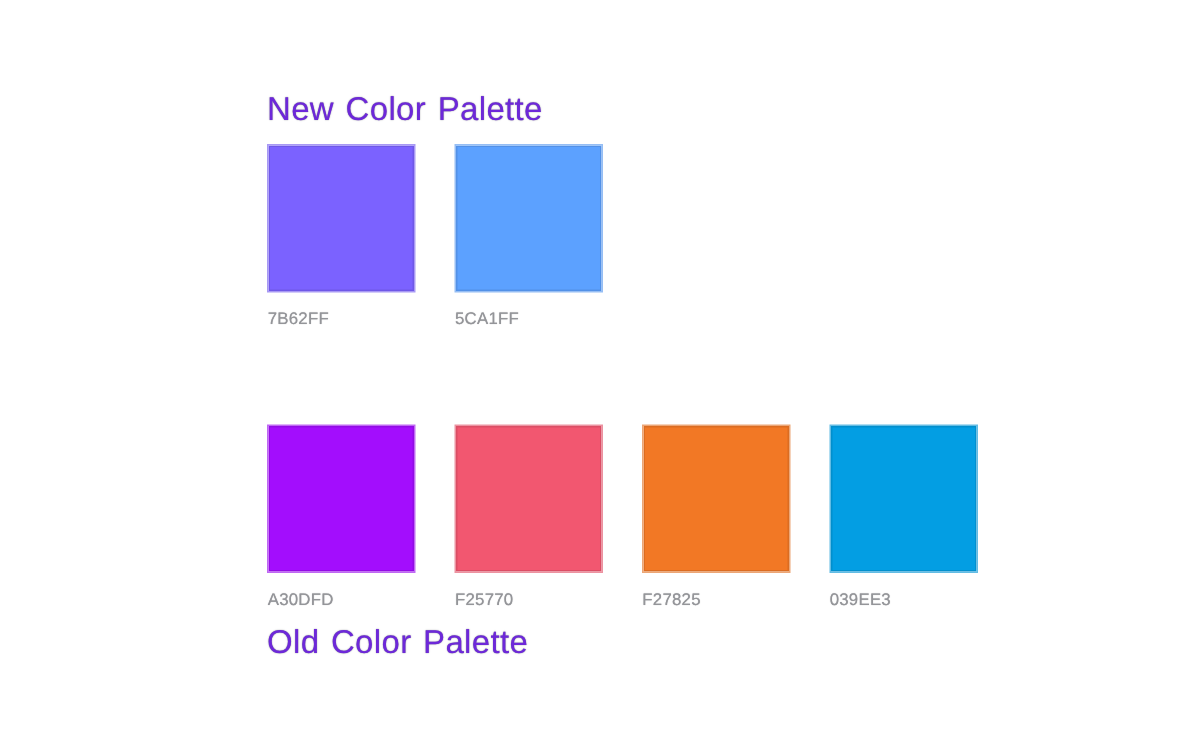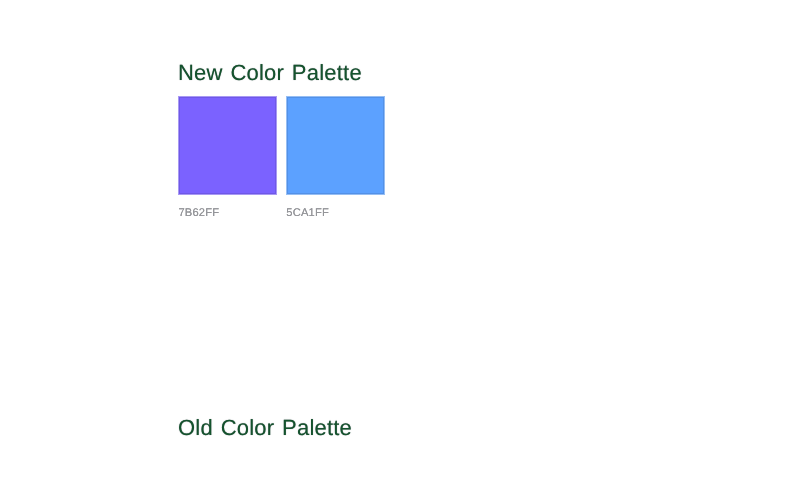--- a/index.html
+++ b/index.html
@@ -23,32 +23,32 @@
     background: #ffffff;
   }
   .section-title {
     position: absolute;
     left: 178px;
     font-size: 22px;
     line-height: 1;
     font-weight: 400;
     letter-spacing: 0.22px;
     word-spacing: 1.4px;
-    color: #14532d;
+    color: #6d28d9;
     text-shadow: 0 0 0.85px #74777f;
     white-space: nowrap;
   }
   #title-new { top: 62.3px; }
   #title-old { top: 417.0px; }
 
   .swatch-row {
     position: absolute;
     left: 179.4px;
     display: flex;
-    gap: 11px;
+    gap: 28px;
   }
   #row-new { top: 96.9px; }
   #row-old { top: 283.9px; }
 
   .swatch-cell {
     width: 96.9px;
   }
   .swatch-chip {
     position: relative;
     width: 96.9px;
@@ -90,16 +90,42 @@
       <div class="swatch-label">7B62FF</div>
     </div>
     <div class="swatch-cell">
       <div class="swatch-chip" style="background-color: rgb(92, 161, 255);">
           <span class="chip-halo" style="border-color: rgb(150, 190, 244);"></span>
         </div>
       <div class="swatch-label">5CA1FF</div>
     </div>
   </div>
 
+  <div class="swatch-row" id="row-old">
+    <div class="swatch-cell">
+      <div class="swatch-chip" style="background-color: rgb(163, 13, 253);">
+          <span class="chip-halo" style="border-color: rgb(191, 104, 243);"></span>
+        </div>
+      <div class="swatch-label">A30DFD</div>
+    </div>
+    <div class="swatch-cell">
+      <div class="swatch-chip" style="background-color: rgb(242, 87, 112);">
+          <span class="chip-halo" style="border-color: rgb(236, 147, 161);"></span>
+        </div>
+      <div class="swatch-label">F25770</div>
+    </div>
+    <div class="swatch-cell">
+      <div class="swatch-chip" style="background-color: rgb(242, 120, 37);">
+          <span class="chip-halo" style="border-color: rgb(236, 166, 118);"></span>
+        </div>
+      <div class="swatch-label">F27825</div>
+    </div>
+    <div class="swatch-cell">
+      <div class="swatch-chip" style="background-color: rgb(3, 158, 227);">
+          <span class="chip-halo" style="border-color: rgb(99, 188, 228);"></span>
+        </div>
+      <div class="swatch-label">039EE3</div>
+    </div>
+  </div>
 
   <div class="section-title" id="title-old">Old Color Palette</div>
 
 </div>
 
 </body></html>

